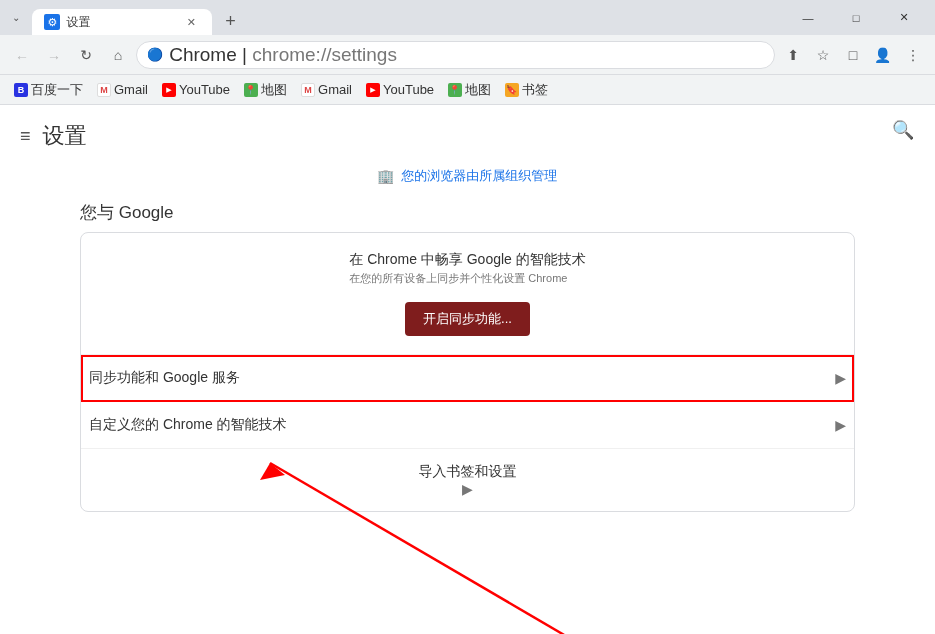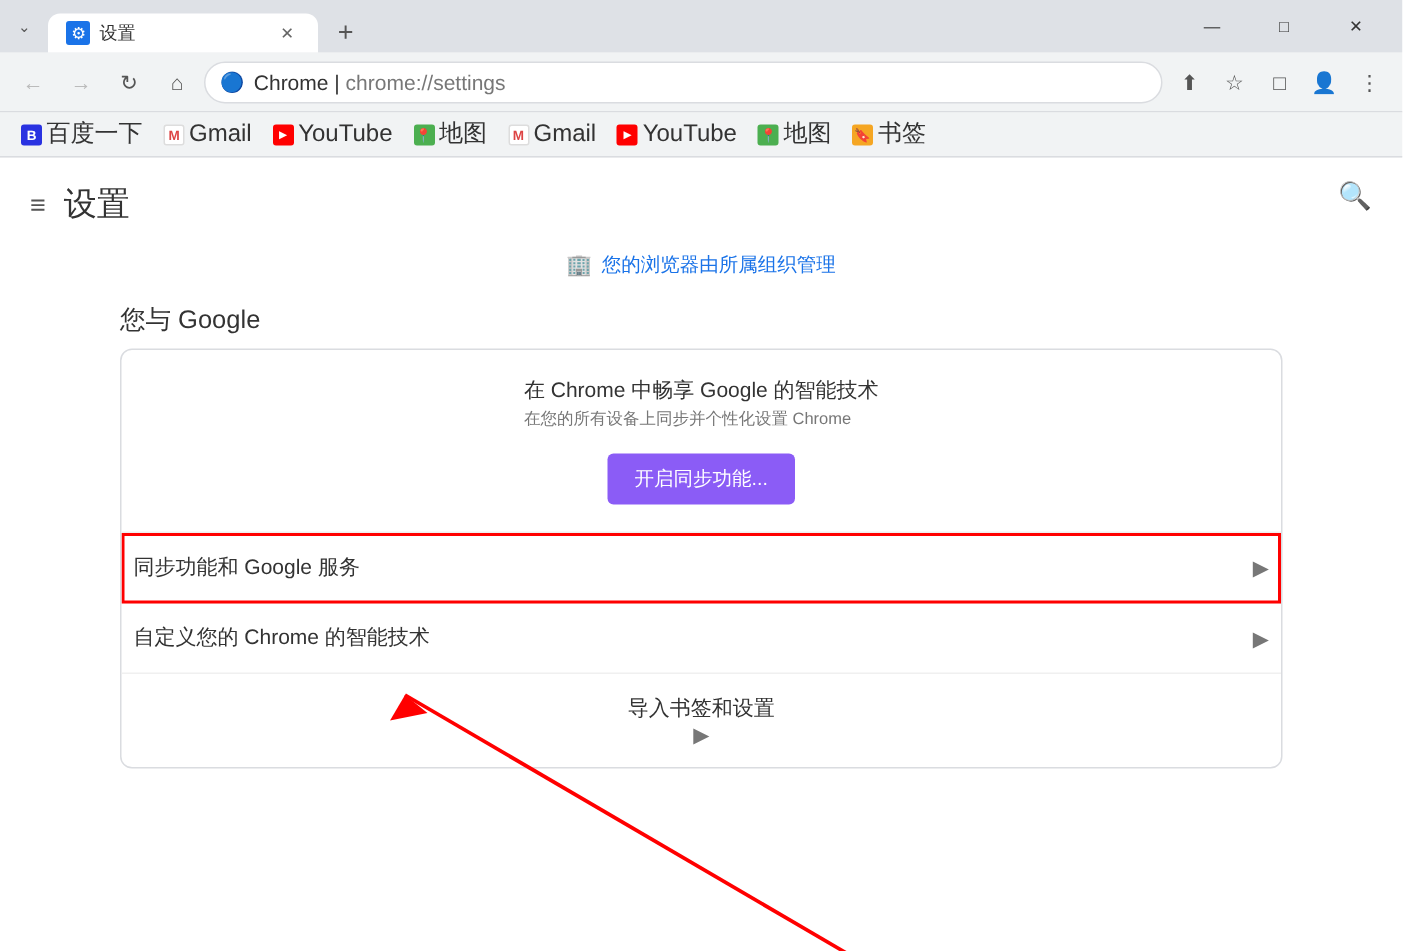--- a/index.html
+++ b/index.html
@@ -82,21 +82,21 @@
       background: #fff;
       border: 1px solid #dadce0;
       border-radius: 14px;
       display: flex;
       align-items: center;
       padding: 0 10px;
       gap: 6px;
       font-size: 13px;
       color: #333;
     }
-    .address-text { flex: 1; font-size: 14px; }
+    .address-text { flex: 1; font-size: 19px; }
     .address-text span.domain { color: #333; }
     .address-text span.path { color: #777; }
     .toolbar-right {
       display: flex;
       align-items: center;
       gap: 2px;
     }
 
     
     .bookmarks-bar {
@@ -113,21 +113,21 @@
       display: flex;
       align-items: center;
       gap: 3px;
       padding: 2px 6px;
       border-radius: 4px;
       cursor: pointer;
       height: 22px;
       white-space: nowrap;
     }
     .bk-icon { width: 14px; height: 14px; display: flex; align-items: center; justify-content: center; font-size: 10px; border-radius: 2px; }
-    .bk-label { font-size: 16px; color: #333; }
+    .bk-label { font-size: 13px; color: #333; }
 
     
     .page-content {
       flex: 1;
       background: #fff;
       overflow-y: auto;
       position: relative;
     }
     .settings-header {
       display: flex;
@@ -170,21 +170,21 @@
       align-items: center;
       padding: 18px 24px;
       gap: 16px;
       border-bottom: 1px solid #f0f0f0;
       flex-direction: column;
     }
     .card-top-text { flex: 1; }
     .card-top-title { font-size: 14px; color: #333; }
     .card-top-sub { font-size: 11px; color: #777; margin-top: 2px; }
     .sync-btn {
-      background: #8b5cf6;
+      background: #7f1d1d;
       color: #fff;
       border: none;
       border-radius: 4px;
       padding: 8px 18px;
       font-size: 13px;
       cursor: pointer;
       white-space: nowrap;
     }
 
     .card-item {

